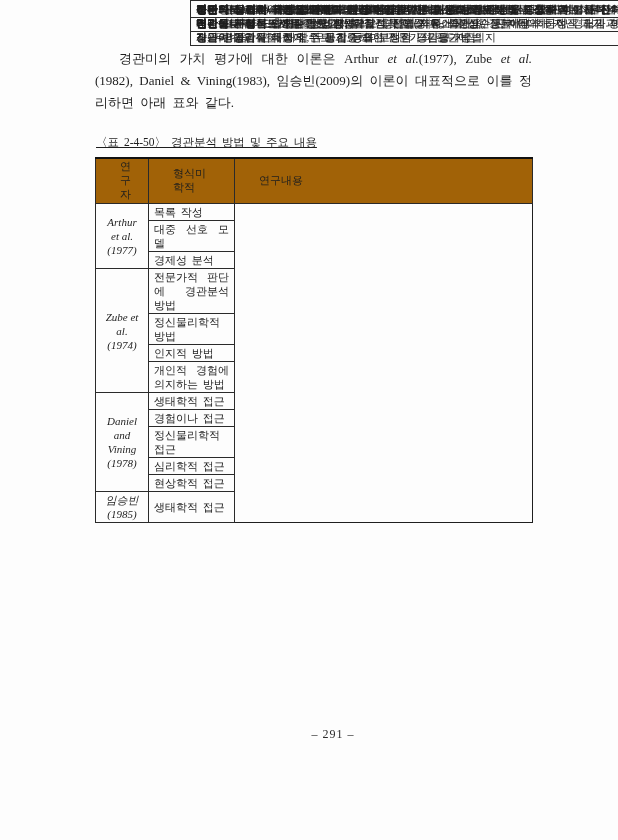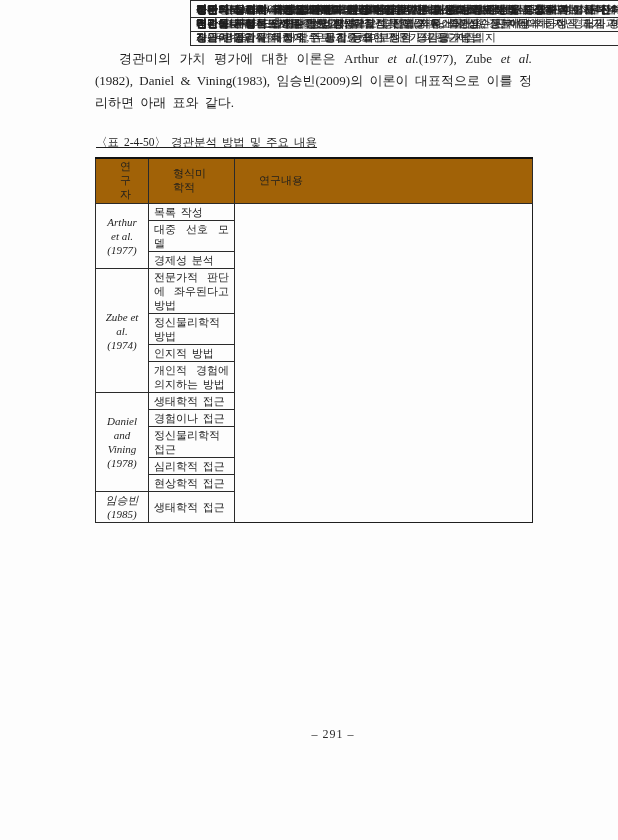--- a/index.html
+++ b/index.html
@@ -140,21 +140,21 @@
         </tr>
         <tr>
           <td class="method">경제성 분석</td>
           <td class="content">아름다움 또는 쾌적함 등의 경관의 정성적인 속성을 경제적인 금전 가치로 환산하여 비교하는 분석</td>
         </tr>
 
         <tr>
           <td class="researcher" rowspan="4">Zube et
 al.
 (1974)</td>
-          <td class="method">전문가적 판단에 좌우된다고 방법</td>
+          <td class="method">전문가적 판단에 경관분석 방법</td>
           <td class="content">생태학자, 디자이너 등 전문가의 경험이나 직관을 근거로 판단하는 경우</td>
         </tr>
         <tr>
           <td class="method">정신물리학적 방법</td>
           <td class="content">경관의 물리적 구성요소에 대한 일반인들이 보이는 반응에서 관계성을 정립하려는 노력
 자극-반응의 관계를 함수 관계로 표현</td>
         </tr>
         <tr>
           <td class="method">인지적 방법</td>
           <td class="content">경관의 물리적 구성요소 보다 경관 전체가 지니는 추상적 내용을 파악하려는 노력

